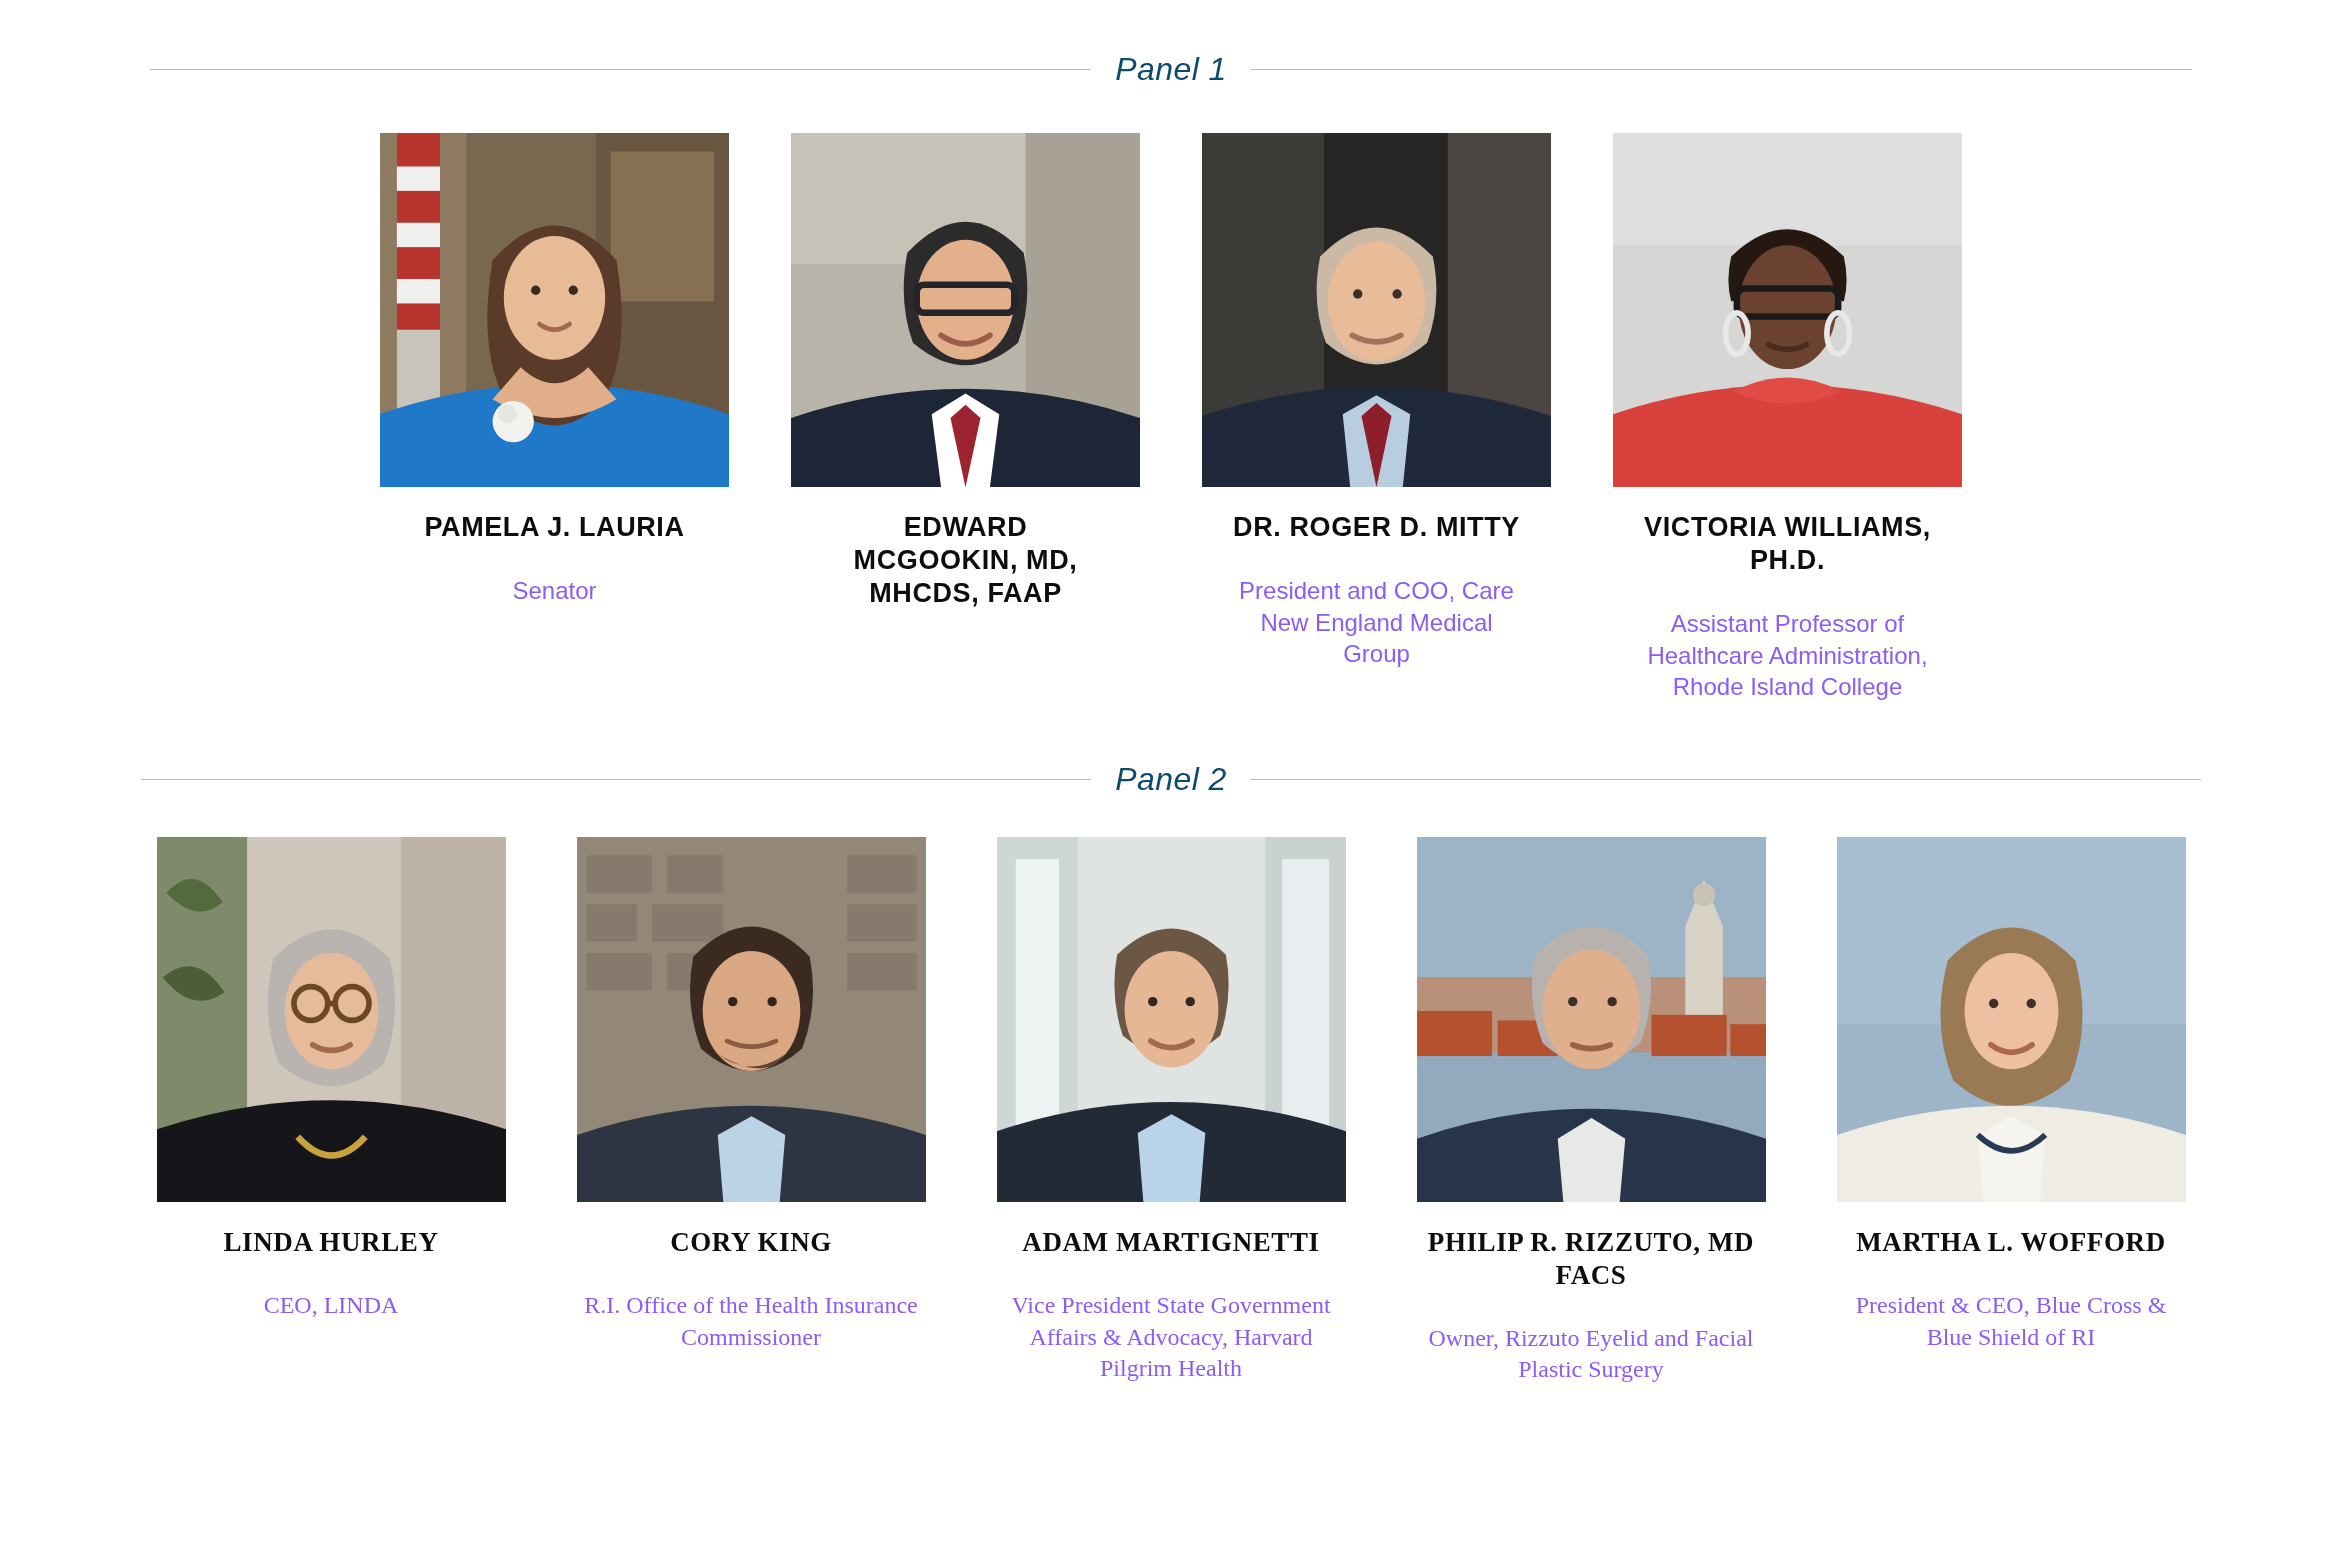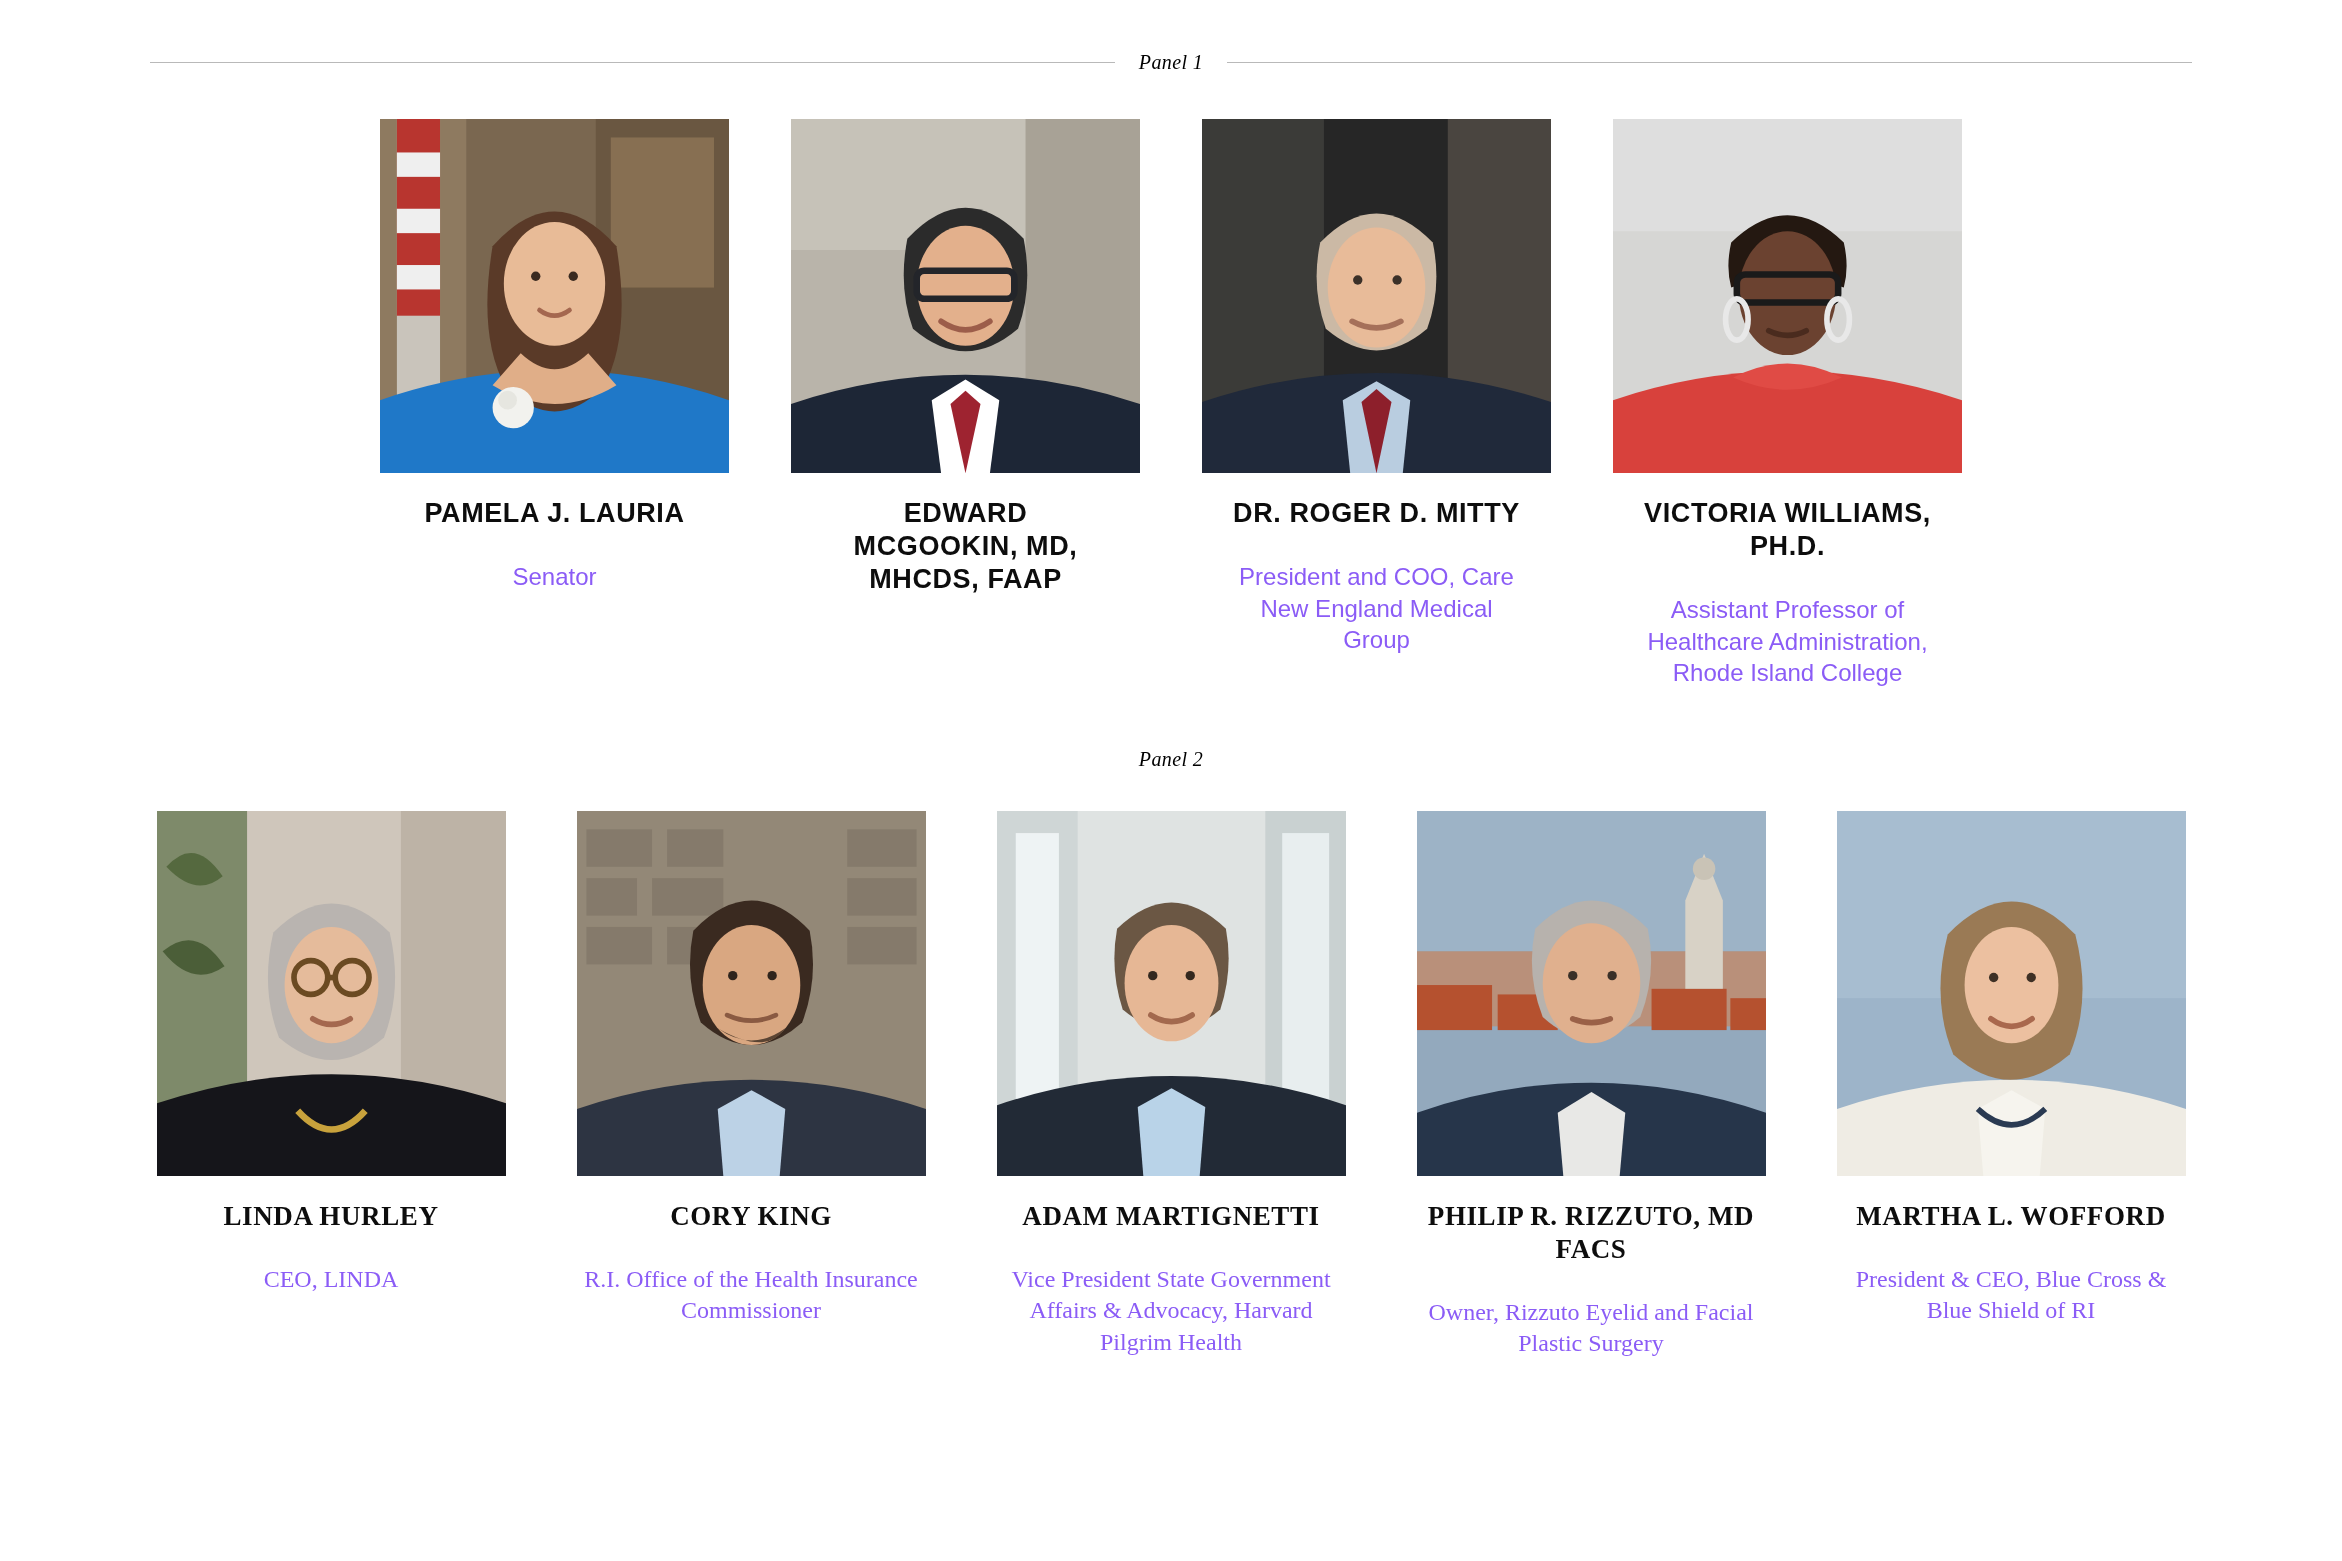--- a/index.html
+++ b/index.html
@@ -31,24 +31,24 @@
     box-sizing: border-box;
   }
   .section-head .rule {
     flex: 1 1 auto;
     height: 0.9px;
     background: #b9b9b9;
   }
   .section-head .rule.left { margin-right: 24px; }
   .section-head .rule.right { margin-left: 24px; }
   .section-head .label {
-    font-family: Liberation Serif, serif;
+    font-family: Liberation Sans, sans-serif;
     font-style: italic;
-    font-size: 20px;
-    color: #000000;
+    font-size: 32px;
+    color: #0c4a6e;
     white-space: nowrap;
     letter-spacing: 0.4px;
   }
 
   
   .panel-row {
     display: flex;
     justify-content: center;
     align-items: flex-start;
   }
@@ -194,21 +194,21 @@
           <ellipse cx="240" cy="214" rx="12" ry="22" fill="none" stroke="#e8e8e8" stroke-width="6"></ellipse>
           <path d="M166 226 q20 10 40 0" stroke="#4a2b1e" stroke-width="6" fill="none" stroke-linecap="round"></path>
         </svg>
       </div>
       <div class="person-name">VICTORIA WILLIAMS, PH.D.</div>
       <div class="person-title">Assistant Professor of Healthcare Administration, Rhode Island College</div>
     </div>
 
   </div>
 
-  <div class="section-head divider-2" style="padding:0 141px; margin-top:58px;flex-direction:column;">
+  <div class="section-head divider-2" style="padding:0 141px; margin-top:58px;">
     <div class="rule left"></div>
     <div class="label">Panel 2</div>
     <div class="rule right"></div>
   </div>
 
   <div class="panel-row row2">
 
     <div class="person narrow">
       <div class="photo sq">
         <svg viewBox="0 0 372 390" preserveAspectRatio="xMidYMid slice">

